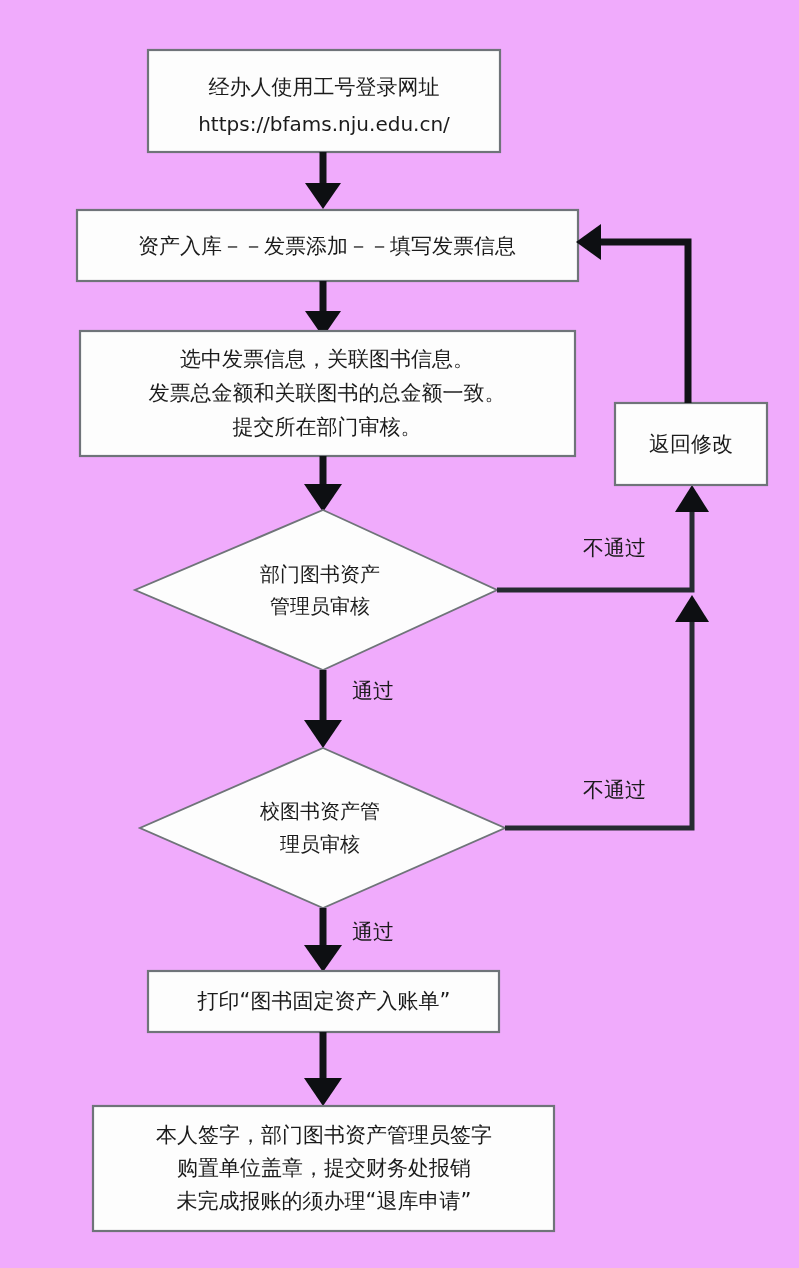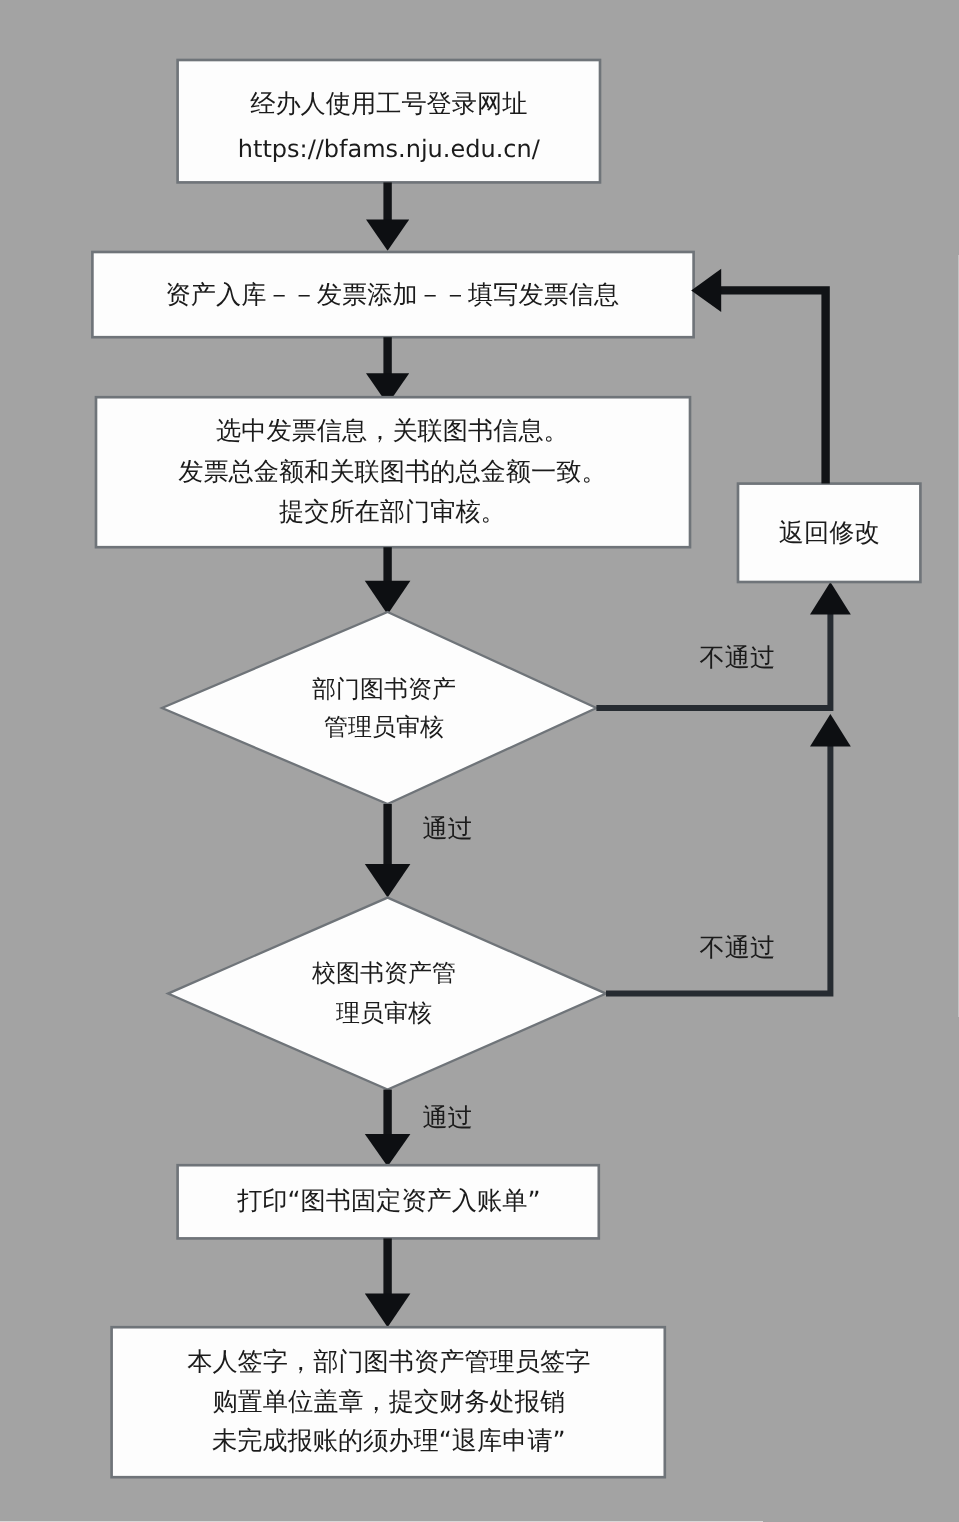--- a/index.html
+++ b/index.html
@@ -10,21 +10,21 @@
   body {
     width: 799px;
     height: 1268px;
     font-family: "DejaVu Sans", "Liberation Sans", sans-serif;
     overflow: hidden;
   }
   #flow-root {
     position: relative;
     width: 799px;
     height: 1268px;
-    background: #a3a3a3;
+    background: #f0abfc;
   }
   svg#flow-svg {
     position: absolute;
     top: 0;
     left: 0;
     width: 799px;
     height: 1268px;
     display: block;
   }
   .node-shape {

